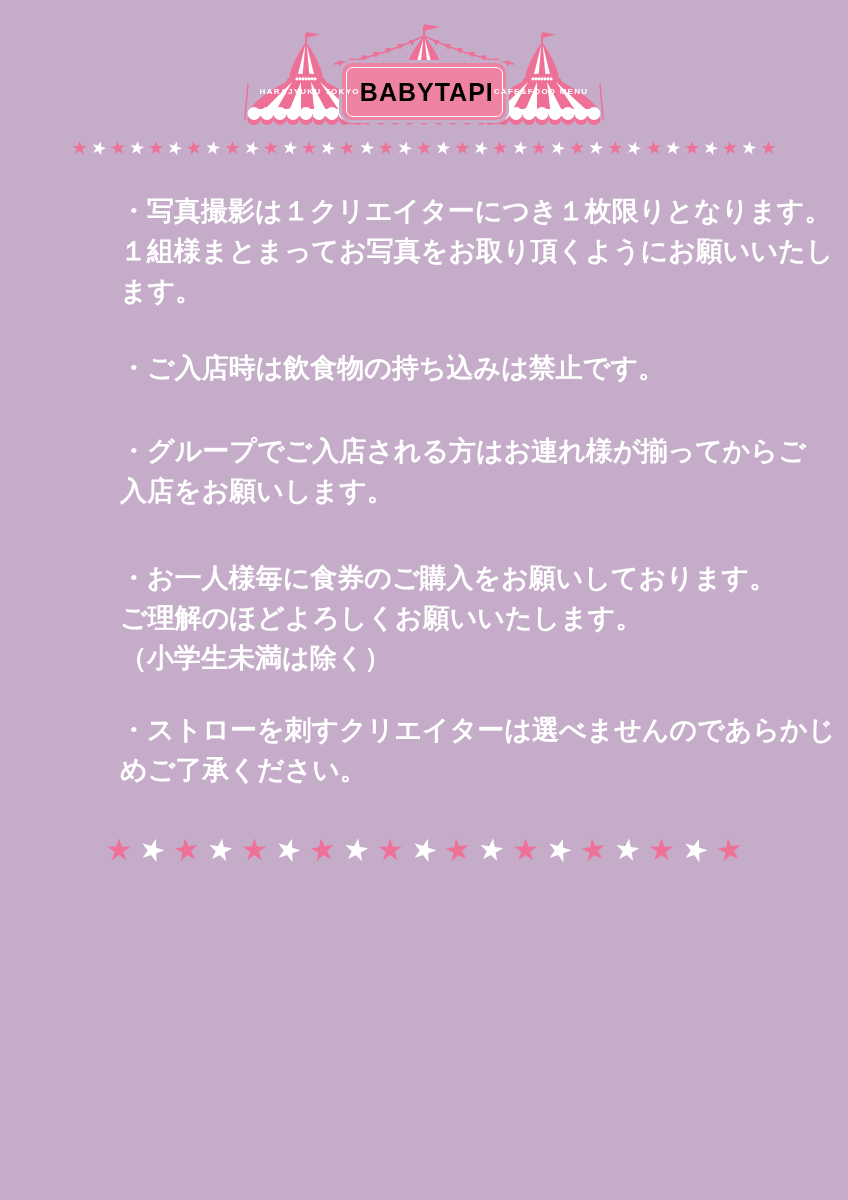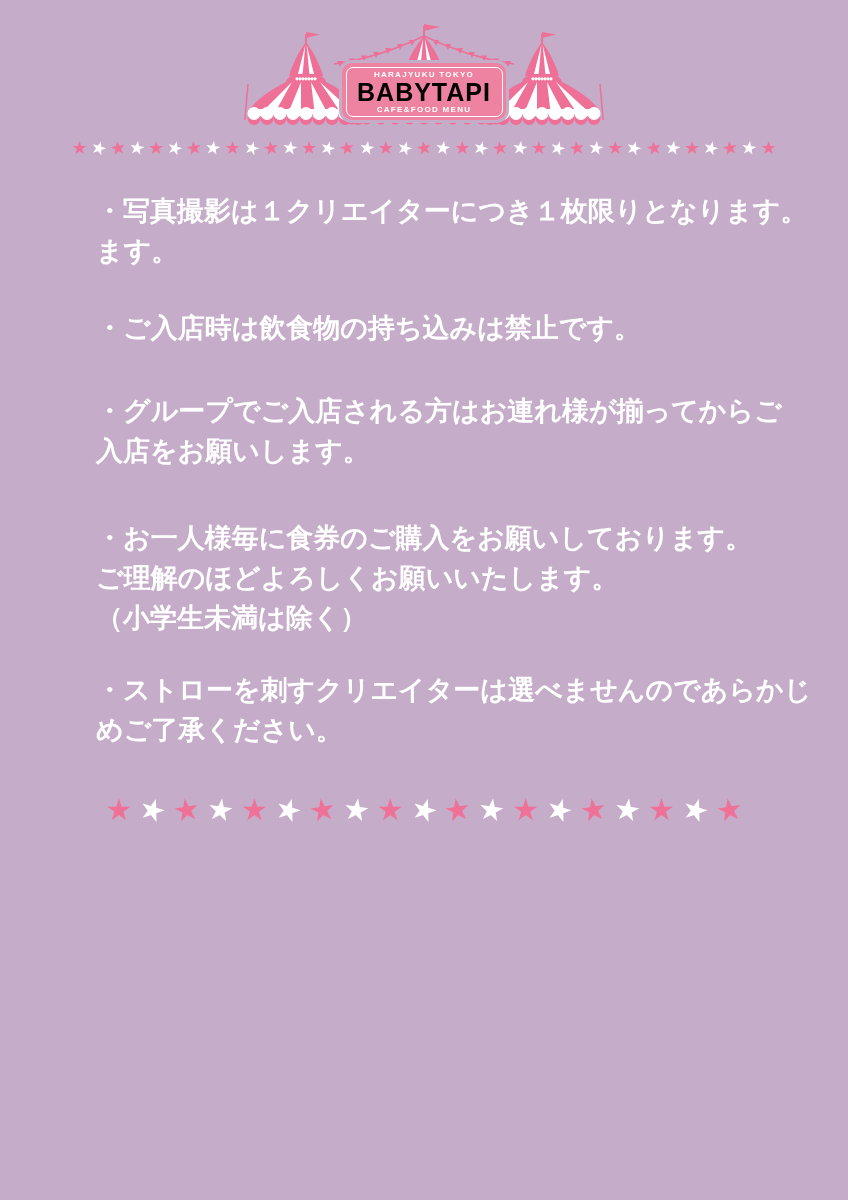--- a/index.html
+++ b/index.html
@@ -23,21 +23,21 @@
   .logo svg{position:absolute;inset:0;display:block;}
   .fp{fill:var(--tent-pink);}
   .fw{fill:#ffffff;}
   .sp{stroke:var(--tent-pink);fill:none;}
 
   .badge{
     position:absolute;left:98px;top:41px;width:164px;height:57px;
     background:var(--badge-pink);
     border-radius:10px;
     box-shadow:0 0 0 3px var(--background);
-    display:flex;flex-direction:column;align-items:center;justify-content:center;
+    display:flex;align-items:center;justify-content:center;
   }
   .badge-frame{
     position:absolute;inset:3.5px;border:1.6px solid #fff;border-radius:7px;
     pointer-events:none;
   }
   .badge-tagline{
     color:#fff;font-size:8px;font-weight:700;letter-spacing:1.3px;line-height:9px;
     white-space:nowrap;
   }
   .badge-brand{
@@ -49,21 +49,21 @@
   .stars{display:flex;justify-content:center;align-items:center;}
   .stars .star{display:inline-block;line-height:1;}
   .stars-top{margin-top:9px;font-size:18px;gap:3px;height:23px;}
   .stars-bottom{margin-top:42px;font-size:30px;gap:7px;height:36px;}
   .stars .star:nth-child(4n+2){transform:rotate(17deg);}
   .stars .star:nth-child(4n+3){transform:rotate(-9deg);}
   .stars .star:nth-child(4n){transform:rotate(8deg);}
 
   
   .notices{
-    margin:32px 0 0 96px;width:710px;
+    margin:32px 0 0 120px;width:710px;
     color:var(--text-white);
     font-size:27px;font-weight:700;line-height:40px;
   }
   .notice-line{white-space:nowrap;}
   .notice:nth-child(1){margin-bottom:37px;}
   .notice:nth-child(2){margin-bottom:43px;}
   .notice:nth-child(3){margin-bottom:47px;}
   .notice:nth-child(4){margin-bottom:32px;}
   .notice:nth-child(5){margin-bottom:31px;}
   .notice:nth-child(6){margin-bottom:22px;}
@@ -275,20 +275,21 @@
       <span class="star" style="color: rgb(239, 113, 152);">★</span>
       <span class="star" style="color: rgb(255, 255, 255);">★</span>
       <span class="star" style="color: rgb(239, 113, 152);">★</span>
       <span class="star" style="color: rgb(255, 255, 255);">★</span>
       <span class="star" style="color: rgb(239, 113, 152);">★</span>
     </div>
 
   <div class="notices" id="notices">
       <div class="notice">
         <div class="notice-line">・写真撮影は１クリエイターにつき１枚限りとなります。</div>
+        <div class="notice-line">１組様まとまってお写真をお取り頂くようにお願いいたし</div>
         <div class="notice-line">ます。</div>
       </div>
       <div class="notice">
         <div class="notice-line">・ご入店時は飲食物の持ち込みは禁止です。</div>
       </div>
       <div class="notice">
         <div class="notice-line">・グループでご入店される方はお連れ様が揃ってからご</div>
         <div class="notice-line">入店をお願いします。</div>
       </div>
       <div class="notice">

